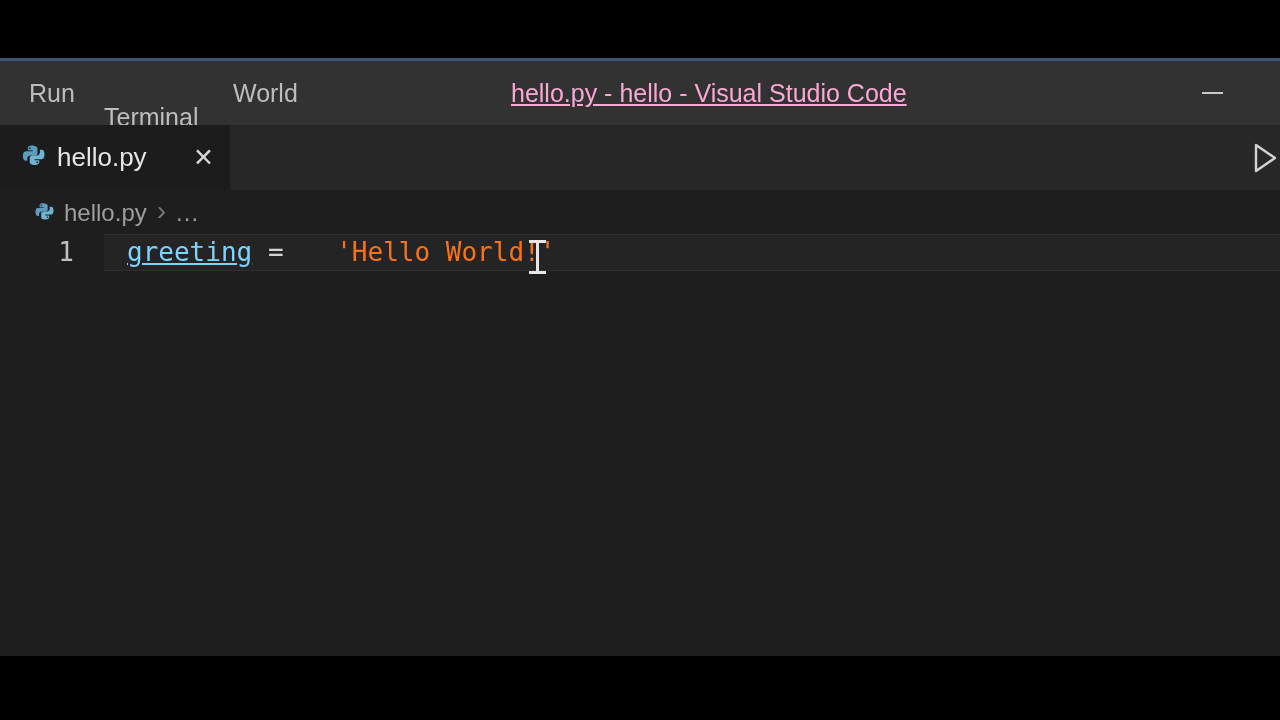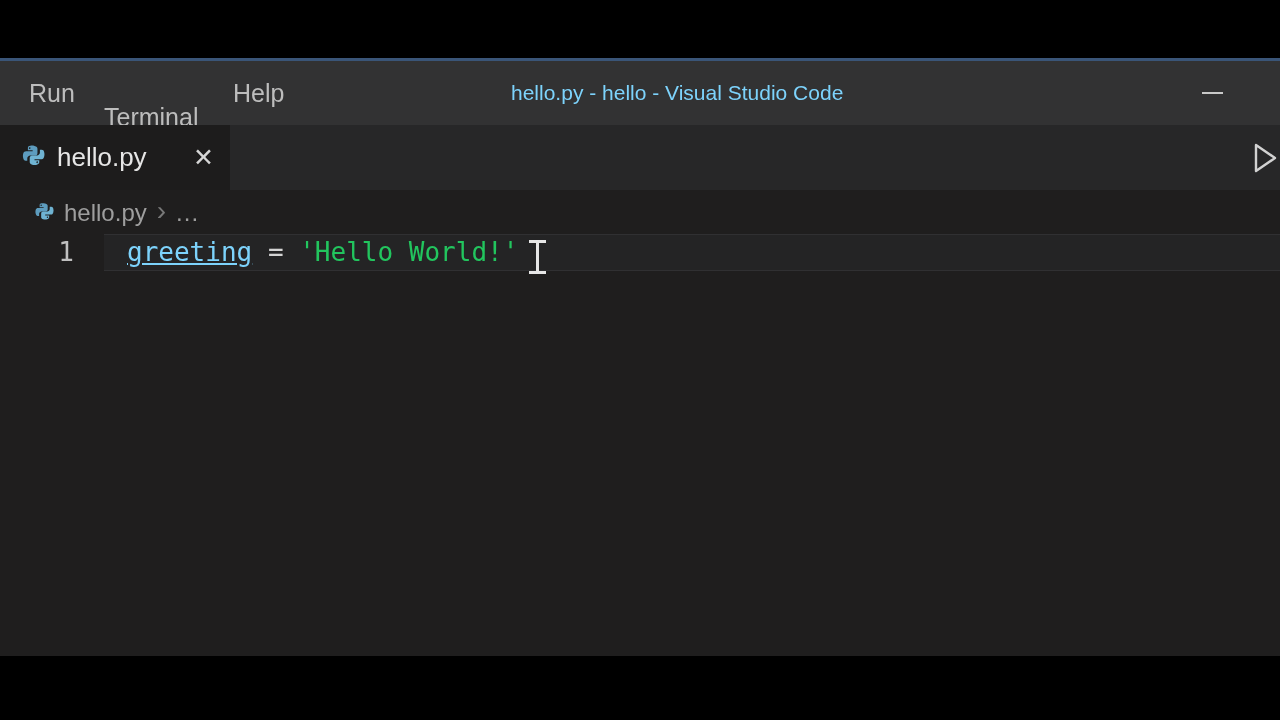--- a/index.html
+++ b/index.html
@@ -24,21 +24,21 @@
   }
   .menu-item {
     position: absolute; top: 0; height: 64px; line-height: 64px;
     font-size: 25px; color: #bdbdbd; cursor: default; padding: 0 6px;
   }
   .menu-run { left: 23px; }
   .menu-terminal { left: 98px; margin-top: 24px; }
   .menu-help { left: 227px; }
   .window-title {
     position: absolute; top: 0; left: 511px; height: 64px; line-height: 64px;
-    font-size: 21px; color: #7dd3fc; white-space: nowrap;
+    font-size: 25px; color: #f9a8d4; white-space: nowrap; text-decoration: underline;
   }
   .minimize-btn {
     position: absolute; top: 0; right: 44px; width: 48px; height: 64px;
     display: flex; align-items: center; justify-content: center;
   }
   .minimize-bar { width: 21px; height: 2px; background: #c9c9c9; }
 
   
   .tabstrip {
     position: absolute; top: 125px; left: 0; width: 1280px; height: 65px;
@@ -85,21 +85,21 @@
     line-height: 37px; text-align: right;
     font-family: "DejaVu Sans Mono", monospace; font-size: 26px; color: #bfbfbf;
   }
   .code-line {
     position: absolute; top: 44px; left: 127px; height: 37px; line-height: 37px;
     font-family: "DejaVu Sans Mono", monospace; font-size: 26px;
     white-space: pre;
   }
   .tok-variable { color: #7dd3fc; text-decoration: underline; }
   .tok-operator { color: #d4d4d4; }
-  .tok-string   { color: #22c55e; }
+  .tok-string   { color: #f97316; margin-left: 37px; }
 
   .ibeam-cursor { position: absolute; top: 50px; left: 528px; width: 20px; height: 34px; }
   .ibeam-cursor .bar-top, .ibeam-cursor .bar-bottom {
     position: absolute; left: 1px; width: 17px; height: 3px; background: #e6e6e6;
   }
   .ibeam-cursor .bar-top { top: 0; }
   .ibeam-cursor .bar-bottom { bottom: 0; }
   .ibeam-cursor .stem {
     position: absolute; left: 8px; top: 2px; width: 3px; height: 30px; background: #e6e6e6;
   }
@@ -107,21 +107,21 @@
 </head>
 <body>
 
 <div class="stage">
 
   <div class="accent-line"></div>
 
   <div class="menubar">
     <div class="menu-item menu-run">Run</div>
     <div class="menu-item menu-terminal">Terminal</div>
-    <div class="menu-item menu-help">Help</div>
+    <div class="menu-item menu-help">World</div>
     <div class="window-title">hello.py - hello - Visual Studio Code</div>
     <div class="minimize-btn">
       <div class="minimize-bar"></div>
     </div>
   </div>
 
   <div class="tabstrip">
     <div class="tab">
       <span class="py-icon">
         <svg viewBox="0 0 48 48" width="25" height="25" aria-hidden="true">

